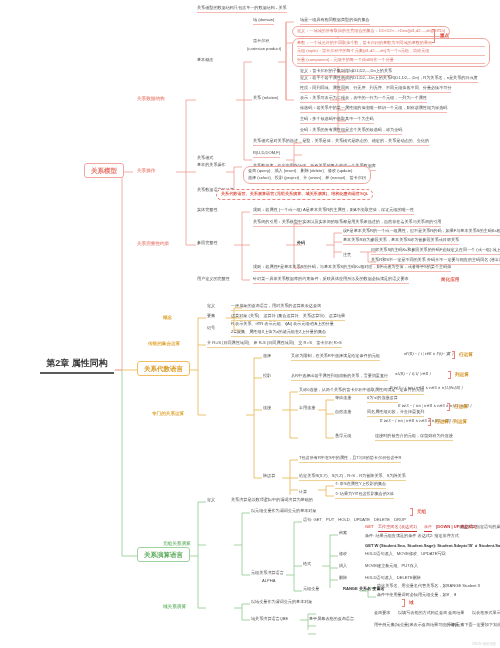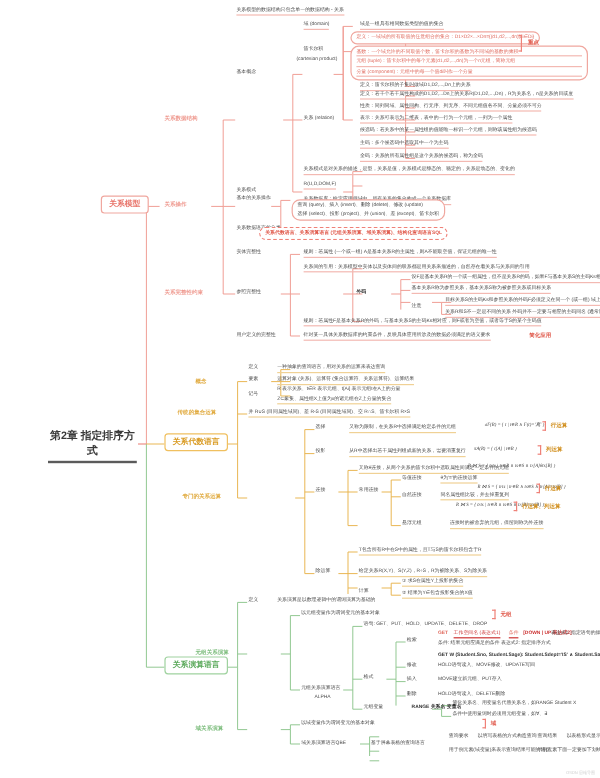--- a/index.html
+++ b/index.html
@@ -251,21 +251,21 @@
       <path d="M234 608 H242 V604 M242 608 V620" stroke="#8dc68d"></path>
       <path d="M242 604 H250" stroke="#8dc68d"></path>
       <path d="M242 620 H250" stroke="#8dc68d"></path>
       <path d="M300 620 H308 V614 M308 620 V630" stroke="#8dc68d"></path>
       <path d="M308 614 H316" stroke="#8dc68d"></path>
       <path d="M308 626 H316" stroke="#8dc68d"></path>
       <path d="M308 634 H316" stroke="#8dc68d"></path>
     </g>
   </svg>
 
-  <div class="node root" style="left:40px; top:357px;">第2章 指定排序方式</div>
+  <div class="node root" style="left:40px; top:357px;">第2章 属性同构</div>
 
   <div class="node l1 red" style="left:84px; top:163px;">关系模型</div>
   <div class="node l1 amber" style="left:137px; top:361px;">关系代数语言</div>
   <div class="node l1 green" style="left:137px; top:547px;">关系演算语言</div>
 
   <div class="node l2 red" style="left:137px; top:96px;">关系数据结构</div>
   <div class="node l2 red" style="left:137px; top:168px;">关系操作</div>
   <div class="node l2 red" style="left:137px; top:241px;">关系完整性约束</div>
 
   <div class="node leaf ul-red" style="left:197px; top:6px;">关系模型的数据结构只包含单一的数据结构 - 关系</div>

